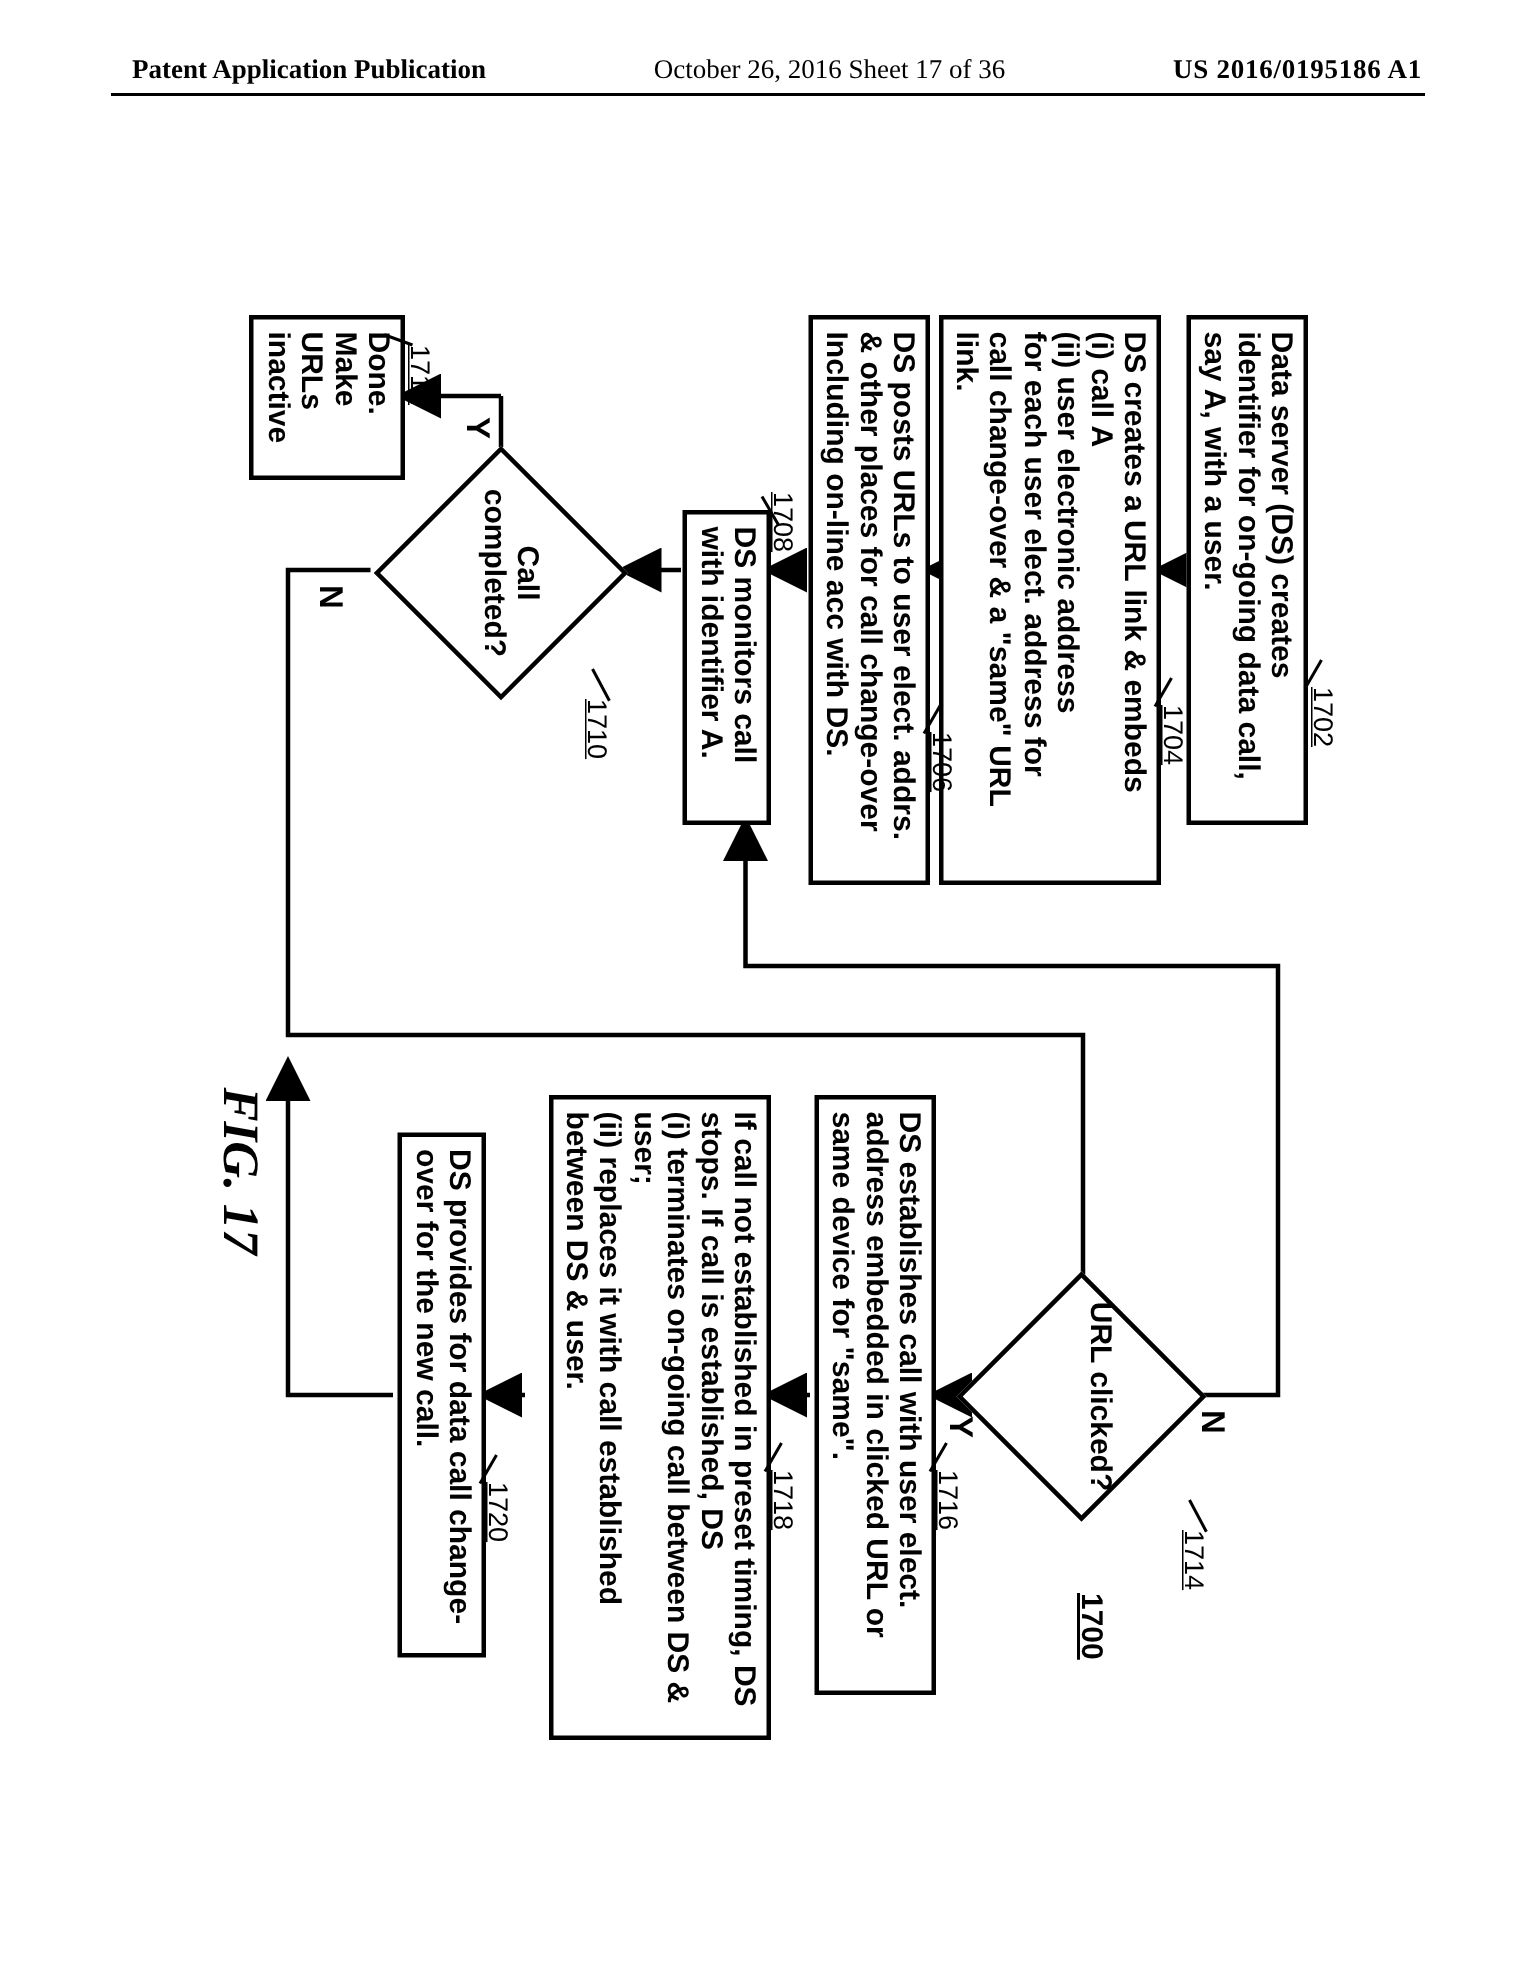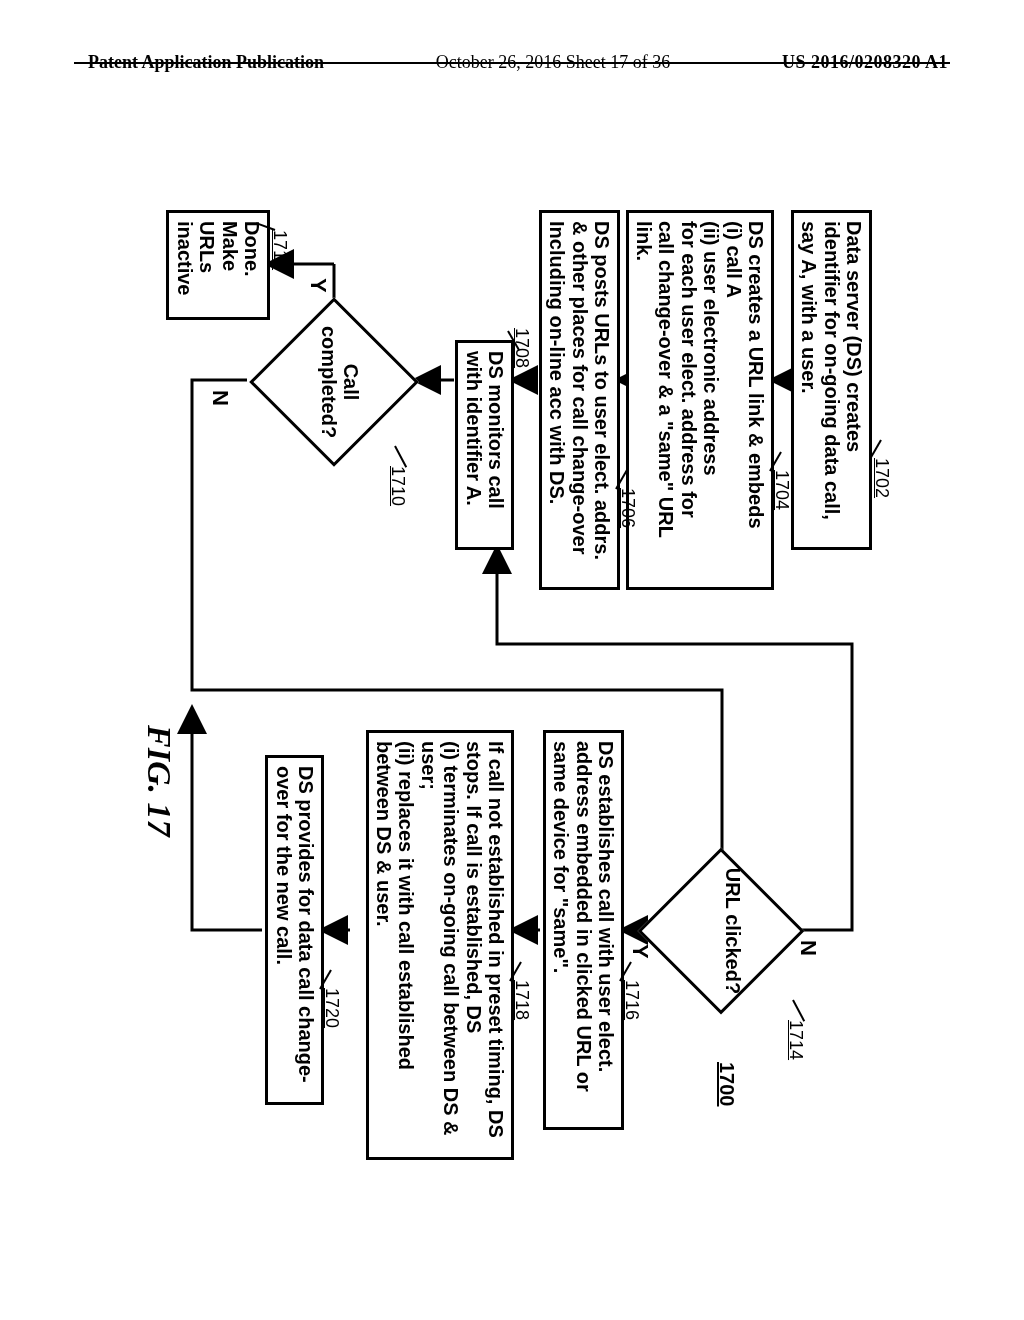--- a/index.html
+++ b/index.html
@@ -18,21 +18,20 @@
   .header {
     position: absolute;
     top: 36px;
     left: 0;
     width: 100%;
     display: flex;
     justify-content: space-between;
     padding: 0 76px 0 88px;
     box-sizing: border-box;
     font-size: 18px;
-    margin-top: 16px;
   }
   .header .left  { font-weight: bold; }
   .header .right { font-weight: bold; letter-spacing: 0.5px; }
   .header .mid   { }
   .hr {
     position: absolute;
     top: 62px;
     left: 74px;
     width: 876px;
     height: 0;
@@ -121,21 +120,21 @@
   }
 </style>
 </head>
 <body>
 
 <div class="page">
 
   <div class="header">
     <span class="left">Patent Application Publication</span>
     <span class="mid">October 26, 2016  Sheet 17 of 36</span>
-    <span class="right">US 2016/0208320 A1</span>
+    <span class="right">US 2016/0195186 A1</span>
   </div>
   <div class="hr"></div>
 
   <div class="diagram-wrap">
     <div class="diagram">
 
       <svg class="lines" viewBox="0 0 1060 760">
         <defs>
           <marker id="ah" markerWidth="10" markerHeight="10" refX="8" refY="5" orient="auto">
             <path d="M0,0 L10,5 L0,10 Z" fill="#000"></path>

